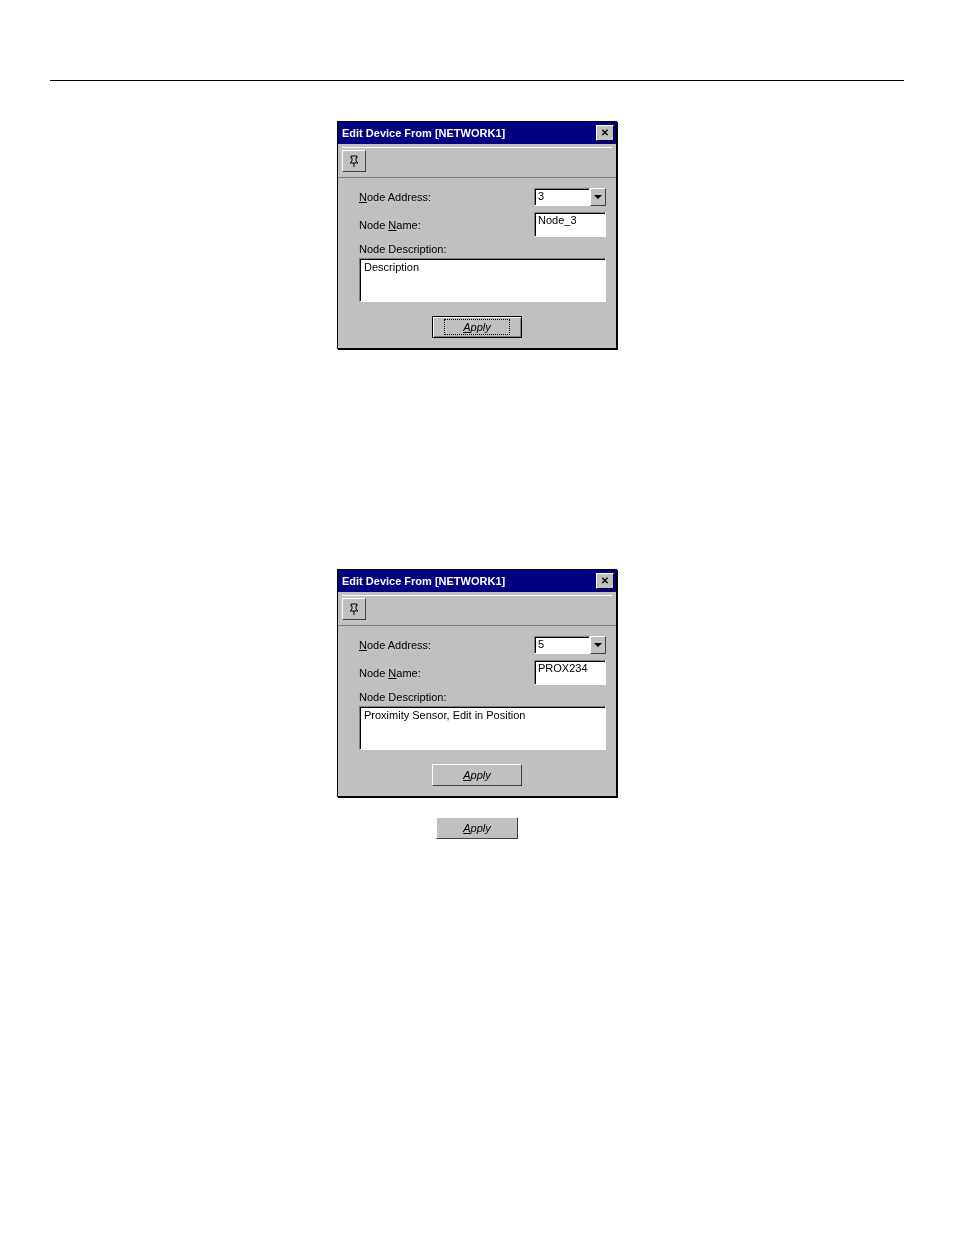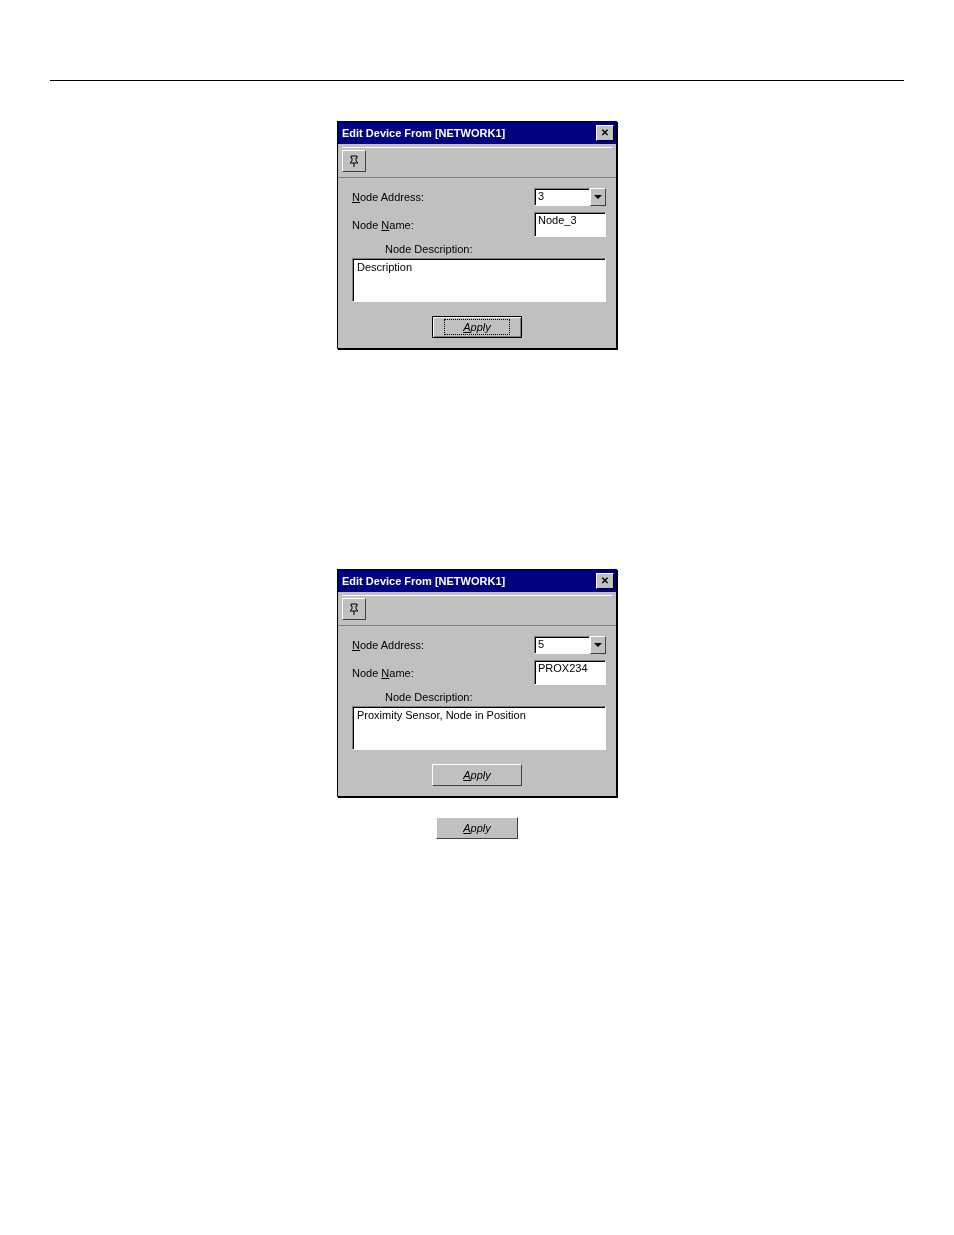--- a/index.html
+++ b/index.html
@@ -76,21 +76,21 @@
     border-top: 1px solid #ffffff;
     border-left: 1px solid #ffffff;
     border-right: 1px solid #404040;
     border-bottom: 1px solid #404040;
     display: flex;
     align-items: center;
     justify-content: center;
   }
   .pin-icon-svg { width:14px; height:14px; }
   .body {
-    padding: 10px 10px 6px 14px;
+    padding: 10px 10px 6px 21px;
     font-size: 11px;
     color: #000;
   }
   .row {
     display: flex;
     align-items: center;
     margin-bottom: 6px;
   }
   .row-label {
     flex: 1;
@@ -136,21 +136,21 @@
     background: #ffffff;
     border-top: 1px solid #808080;
     border-left: 1px solid #808080;
     border-right: 1px solid #ffffff;
     border-bottom: 1px solid #ffffff;
     box-shadow: inset 1px 1px 0 #000;
     font-size: 11px;
     padding: 1px 3px;
     box-sizing: border-box;
   }
-  .desc-label { margin-bottom: 3px; margin-left: 33px; }
+  .desc-label { margin-bottom: 3px; }
   .textarea {
     width: 100%;
     height: 44px;
     background: #ffffff;
     border-top: 1px solid #808080;
     border-left: 1px solid #808080;
     border-right: 1px solid #ffffff;
     border-bottom: 1px solid #ffffff;
     box-shadow: inset 1px 1px 0 #000;
     font-size: 11px;
@@ -269,21 +269,21 @@
             <div class="combo-btn">
               <div class="combo-arrow"></div>
             </div>
           </div>
         </div>
         <div class="row">
           <div class="row-label"><span>Node </span><span class="ul">N</span><span>ame:</span></div>
           <div class="text-input">PROX234</div>
         </div>
         <div class="desc-label"><span>Node </span><span class="ul">D</span><span>escription:</span></div>
-        <div class="textarea">Proximity Sensor, Node in Position</div>
+        <div class="textarea">Proximity Sensor, Edit in Position</div>
       </div>
       <div class="button-row">
         <div class="apply-btn">
           <span><span class="ul">A</span><span>pply</span></span>
         </div>
       </div>
     </div>
   </div>
 
   <div class="standalone-btn-wrap">

